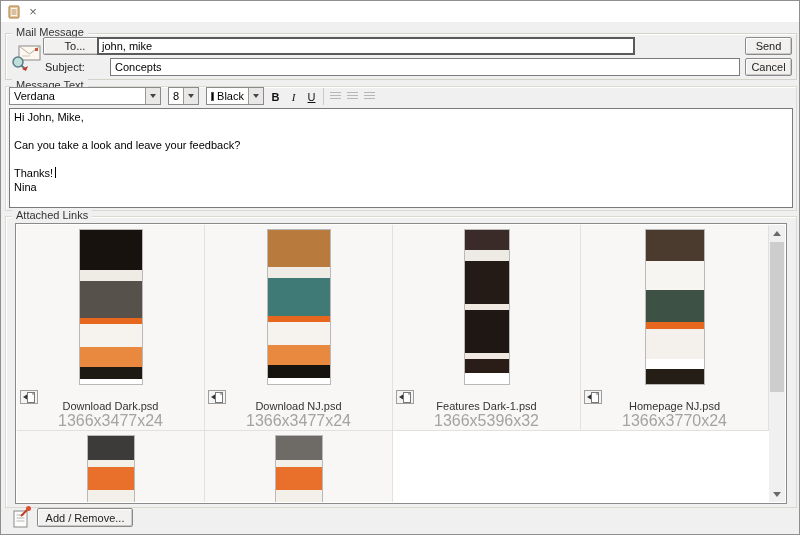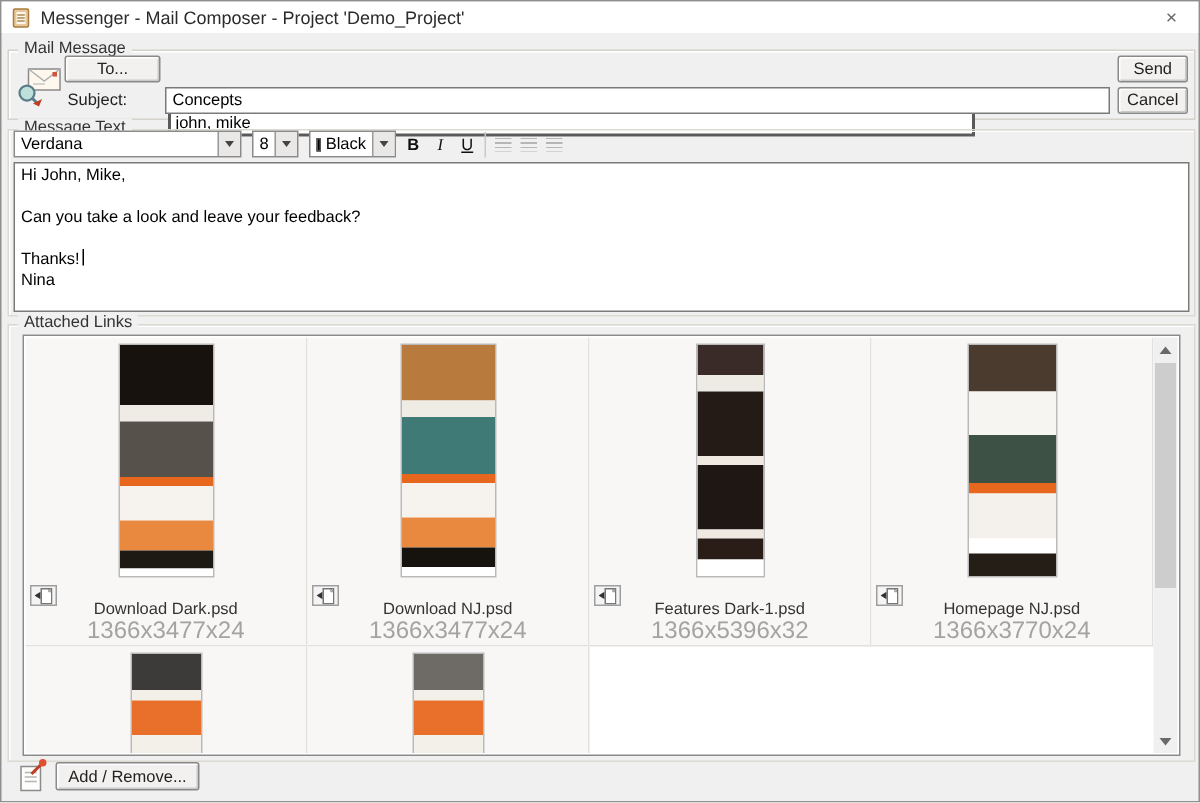--- a/index.html
+++ b/index.html
@@ -66,38 +66,37 @@
 <div class="window">
 
   <div class="titlebar">
     <svg width="14" height="14" viewBox="0 0 14 14">
       <rect x="2" y="1" width="10" height="12" rx="1" fill="#e8c89a" stroke="#a87b3e"></rect>
       <rect x="4" y="3" width="6" height="8" fill="#fdf8ef" stroke="#c8a succ" stroke-width="0"></rect>
       <line x1="4.5" y1="5" x2="9.5" y2="5" stroke="#b08a50" stroke-width="1"></line>
       <line x1="4.5" y1="7" x2="9.5" y2="7" stroke="#b08a50" stroke-width="1"></line>
       <line x1="4.5" y1="9" x2="9.5" y2="9" stroke="#b08a50" stroke-width="1"></line>
     </svg>
-    <span class="title">Messenger - Mail Composer - Project 'Demo_Project'</span>
     <span class="close-btn">×</span>
   </div>
 
   <div class="groupbox" style="left:4px; top:32px; width:792px; height:47px;">
     <span class="glabel">Mail Message</span>
   </div>
   <svg style="position:absolute; left:9px; top:41px;" width="32" height="30" viewBox="0 0 32 30">
     <rect x="9" y="4" width="21" height="14" fill="#fdf7ee" stroke="#8a8a8a"></rect>
     <polyline points="9,4 19.5,12 30,4" fill="none" stroke="#b0b0b0"></polyline>
     <rect x="25" y="6" width="3" height="3" fill="#d0543a"></rect>
     <line x1="12" y1="14" x2="20" y2="14" stroke="#c9c9c9"></line>
     <circle cx="8" cy="20" r="5" fill="#bfe0da" stroke="#5a7d8a" stroke-width="1.5"></circle>
     <line x1="11.5" y1="23.5" x2="15" y2="27" stroke="#5a7d8a" stroke-width="2"></line>
     <polygon points="12,27 18,24 16,29" fill="#c23b23"></polygon>
   </svg>
   <div class="btn" style="left:42px; top:36px; width:64px; height:18px;">To...</div>
-  <div class="field" style="left:111px; top:36px; width:538px; height:18px; border-width:2px; border-color:#5a5a5a; padding:0 3px;margin-top:36px;">john, mike</div>
+  <div class="field" style="left:96px; top:36px; width:538px; height:18px; border-width:2px; border-color:#5a5a5a; padding:0 3px;">john, mike</div>
   <div class="btn" style="left:744px; top:36px; width:47px; height:18px;">Send</div>
   <span style="position:absolute; left:44px; top:60px; font-size:11px; color:#222;">Subject:</span>
   <div class="field" style="left:109px; top:57px; width:630px; height:18px;">Concepts</div>
   <div class="btn" style="left:744px; top:57px; width:47px; height:18px;">Cancel</div>
 
   <div class="groupbox" style="left:4px; top:85px; width:792px; height:125px; border-color:#dcd9d3;">
     <span class="glabel">Message Text</span>
   </div>
 
   <div class="combo" style="left:8px; top:86px; width:152px;">

